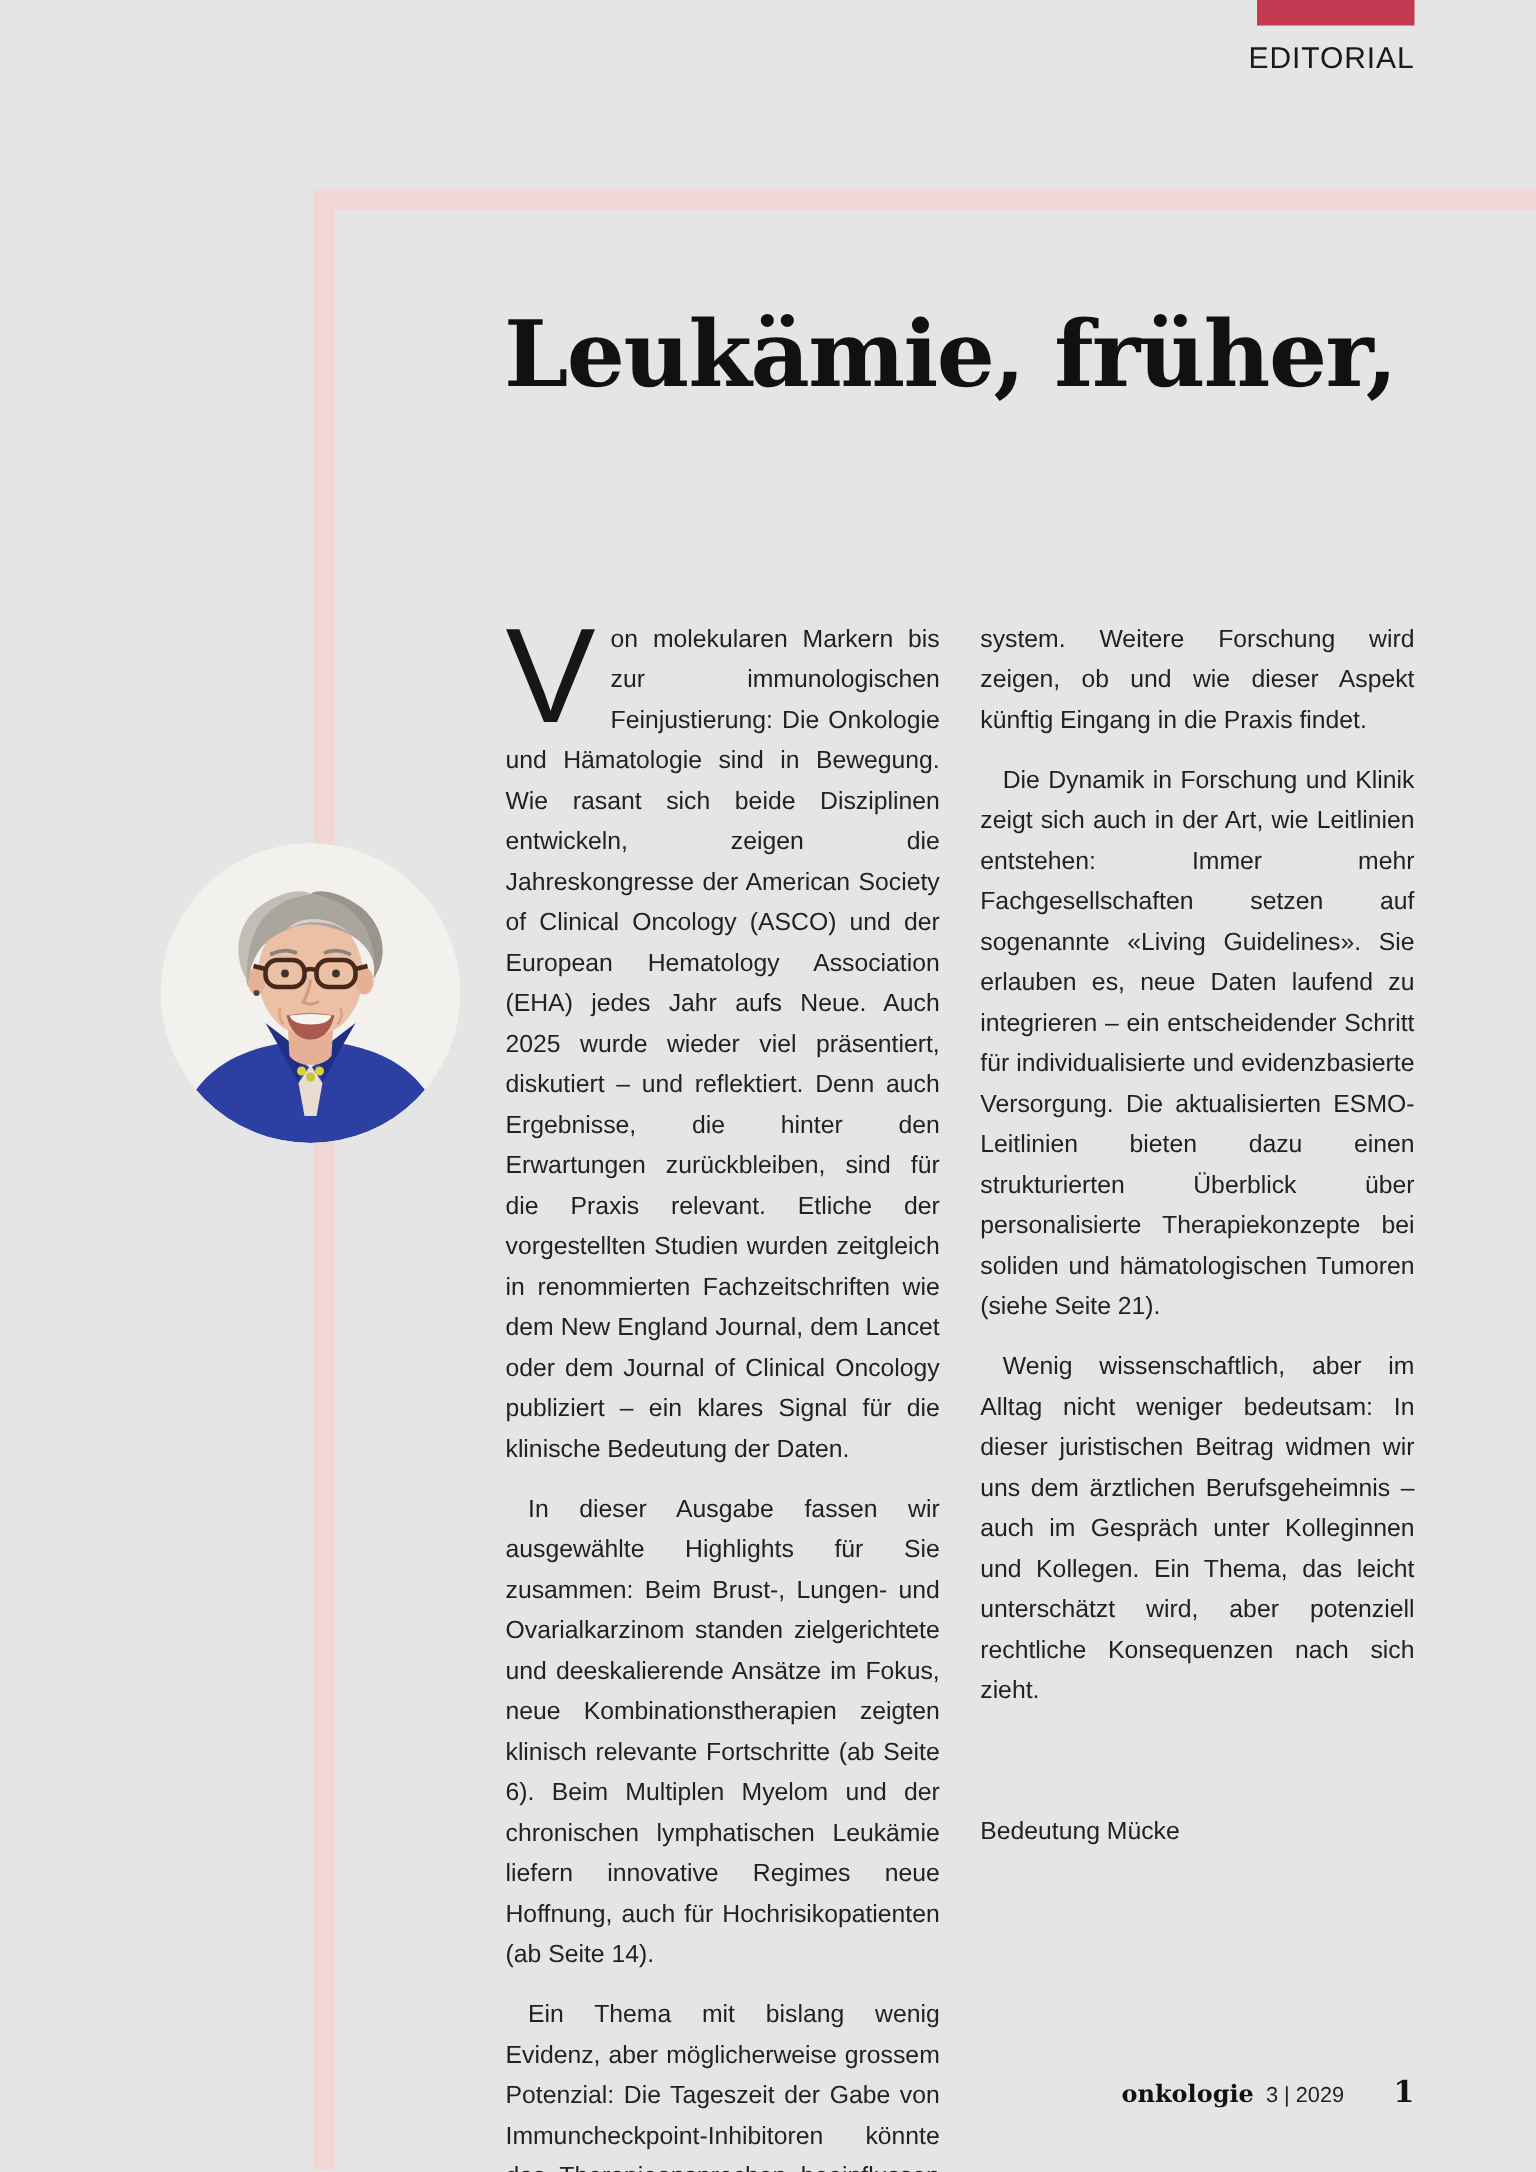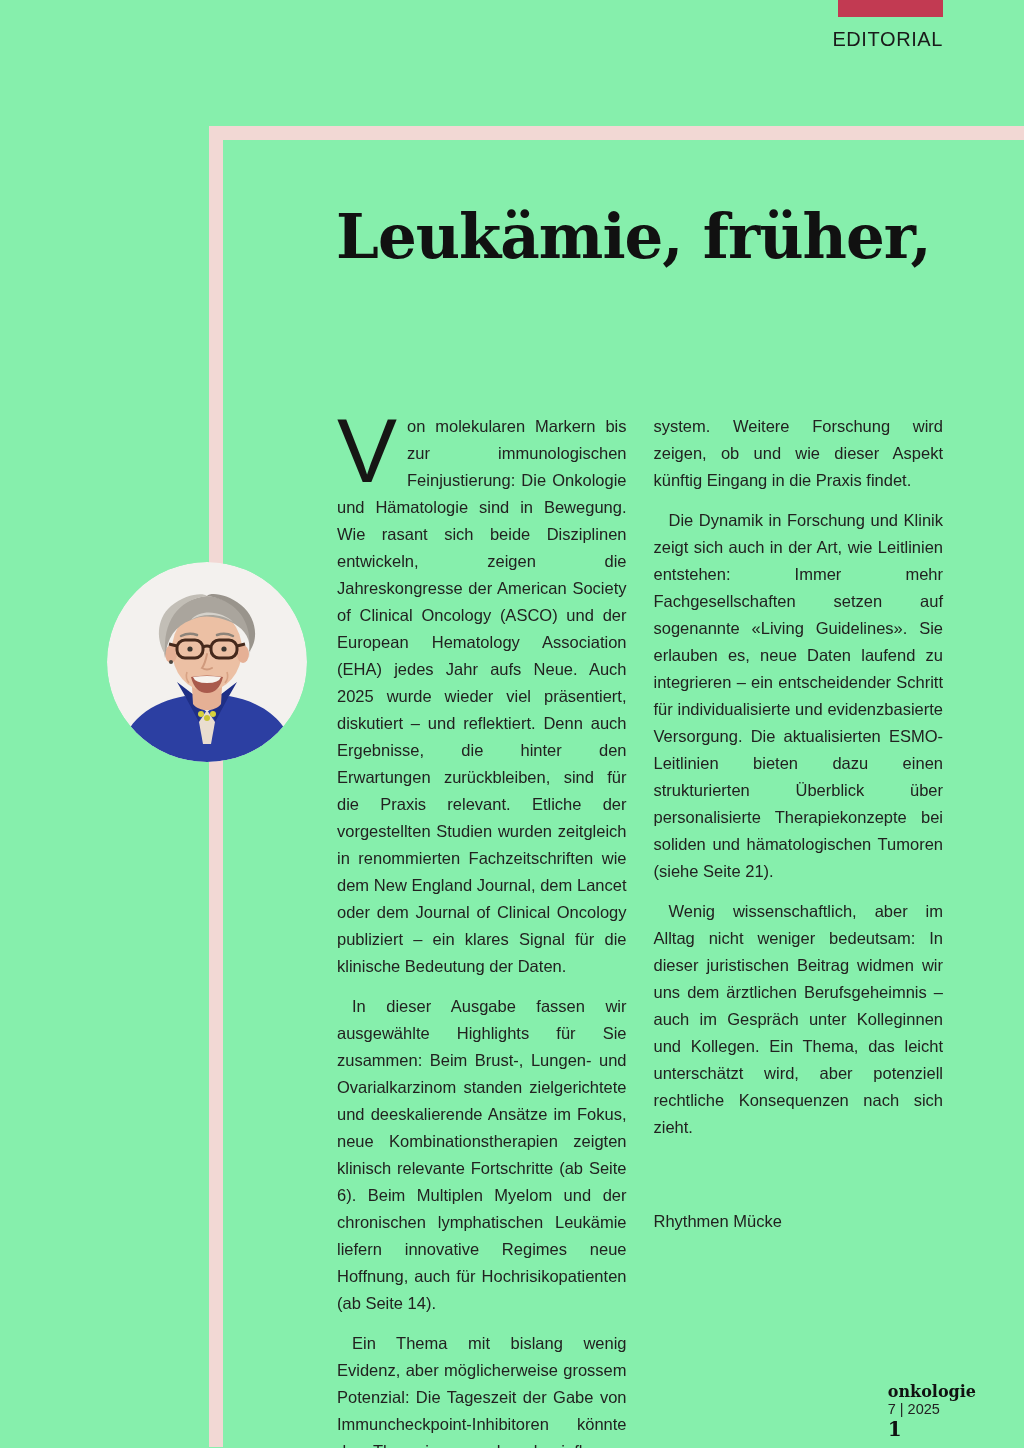--- a/index.html
+++ b/index.html
@@ -1,19 +1,19 @@
 <!DOCTYPE html>
 <html lang="de"><head>
 <meta charset="utf-8">
 <style>
   html,body{margin:0;padding:0;background:#ffffff;}
   .page{
     position:relative;
     width:1024px;height:1448px;
-    background:#86efac;
+    background:#e5e5e5;
     overflow:hidden;
     font-family:"Liberation Sans",sans-serif;
     color:#1d1d1b;
   }
   
   .accent-bar{
     position:absolute;left:838px;top:0;width:105px;height:17px;
     background:#c23a52;
   }
   .kicker{
@@ -58,21 +58,21 @@
     float:left;
     font-family:"Liberation Sans",sans-serif;
     font-size:90px;line-height:68px;
     margin:4px 10px 0 0;
     color:#161614;font-weight:400;
   }
   .closing{margin-top:40px !important;text-align:left;}
   
   .footer{
     position:absolute;top:1382px;right:81px;
-    display:flex;align-items:baseline;flex-direction:column;
+    display:flex;align-items:baseline;
   }
   .footer .journal{
     font-family:"DejaVu Serif","Liberation Serif",serif;
     font-weight:bold;font-size:16px;color:#111;
   }
   .footer .issue{
     font-size:14.5px;color:#222;margin-left:8px;
   }
   .footer .pagenum{
     font-family:"DejaVu Serif","Liberation Serif",serif;
@@ -151,23 +151,23 @@
   <div class="columns">
     <div class="col">
       <p><span class="dropcap">V</span><span>on molekularen Markern bis zur immunologischen Feinjustierung: Die Onkologie und Hämatologie sind in Bewegung. Wie rasant sich beide Disziplinen entwickeln, zeigen die Jahreskongresse der American Society of Clinical Oncology (ASCO) und der European Hematology Association (EHA) jedes Jahr aufs Neue. Auch 2025 wurde wieder viel präsentiert, diskutiert – und reflektiert. Denn auch Ergebnisse, die hinter den Erwartungen zurückbleiben, sind für die Praxis relevant. Etliche der vorgestellten Studien wurden zeitgleich in renommierten Fachzeitschriften wie dem New England Journal, dem Lancet oder dem Journal of Clinical Oncology publiziert – ein klares Signal für die klinische Bedeutung der Daten.</span></p>
       <p class="indent">In dieser Ausgabe fassen wir ausgewählte Highlights für Sie zusammen: Beim Brust-, Lungen- und Ovarialkarzinom standen zielgerichtete und deeskalierende Ansätze im Fokus, neue Kombinationstherapien zeigten klinisch relevante Fortschritte (ab Seite 6). Beim Multiplen Myelom und der chronischen lymphatischen Leukämie liefern innovative Regimes neue Hoffnung, auch für Hochrisikopatienten (ab Seite 14).</p>
       <p class="indent">Ein Thema mit bislang wenig Evidenz, aber möglicherweise grossem Potenzial: Die Tageszeit der Gabe von Immuncheckpoint-Inhibitoren könnte das Therapieansprechen beeinflussen – ein Hinweis auf die Rolle zirkadianer Rhythmen im Immun-</p>
     </div>
     <div class="col">
       <p>system. Weitere Forschung wird zeigen, ob und wie dieser Aspekt künftig Eingang in die Praxis findet.</p>
       <p class="indent">Die Dynamik in Forschung und Klinik zeigt sich auch in der Art, wie Leitlinien entstehen: Immer mehr Fachgesellschaften setzen auf sogenannte «Living Guidelines». Sie erlauben es, neue Daten laufend zu integrieren – ein entscheidender Schritt für individualisierte und evidenzbasierte Versorgung. Die aktualisierten ESMO-Leitlinien bieten dazu einen strukturierten Überblick über personalisierte Therapiekonzepte bei soliden und hämatologischen Tumoren (siehe Seite 21).</p>
       <p class="indent">Wenig wissenschaftlich, aber im Alltag nicht weniger bedeutsam: In dieser juristischen Beitrag widmen wir uns dem ärztlichen Berufsgeheimnis – auch im Gespräch unter Kolleginnen und Kollegen. Ein Thema, das leicht unterschätzt wird, aber potenziell rechtliche Konsequenzen nach sich zieht.</p>
-      <p class="closing"><br><span>Rhythmen Mücke</span></p>
+      <p class="closing"><br><span>Bedeutung Mücke</span></p>
     </div>
   </div>
 
   <div class="footer">
     <span class="journal">onkologie</span>
-    <span class="issue">7 | 2025</span>
+    <span class="issue">3 | 2029</span>
     <span class="pagenum">1</span>
   </div>
 
 </div>
 
 </body></html>

